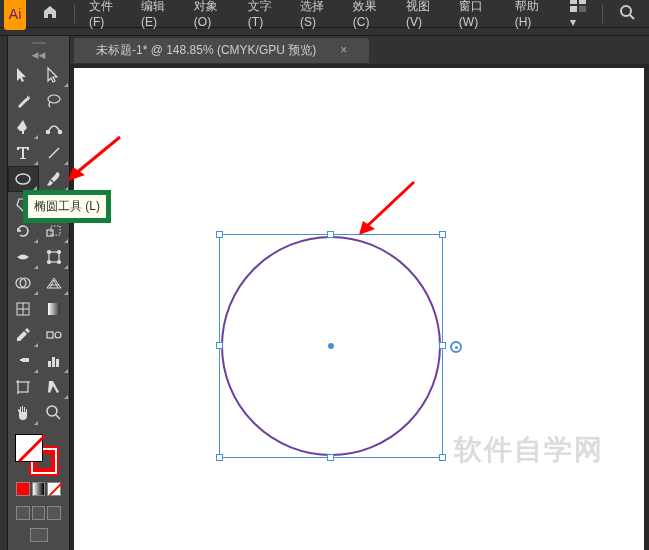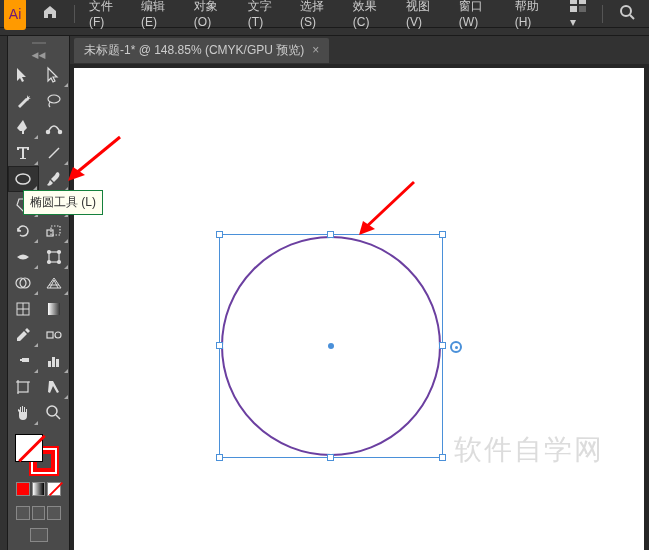--- a/index.html
+++ b/index.html
@@ -43,44 +43,44 @@
 .sw-mode.grad { background: linear-gradient(to right, #fff, #000); }
 .sw-mode.none { background: #fff; position: relative; }
 .sw-mode.none::after { content: ""; position: absolute; left: -1px; top: 5px; width: 18px; height: 2px; background: #ff0000; transform: rotate(-45deg); }
 .draw-modes { display: flex; gap: 2px; padding: 4px; margin-top: 4px; }
 .dm { width: 16px; height: 14px; border: 1px solid #888; background: #555; }
 .screen-modes { display: flex; gap: 2px; padding: 4px; justify-content: center; }
 .sm { width: 18px; height: 14px; border: 1px solid #888; background: #555; }
 
 .workspace { flex: 1; background: #262626; display: flex; flex-direction: column; }
 .doc-tabs { height: 28px; background: #323232; display: flex; align-items: center; padding: 0 4px; }
-.doc-tab { background: #4a4a4a; padding: 4px 10px; display: flex; align-items: center; gap: 8px; border-radius: 2px 2px 0 0; }
+.doc-tab { background: #4a4a4a; padding: 4px 22px; display: flex; align-items: center; gap: 24px; border-radius: 2px 2px 0 0; }
 .doc-tab .x { color: #aaa; cursor: pointer; }
 .canvas-area { flex: 1; background: #262626; position: relative; }
 .artboard { position: absolute; left: 4px; top: 4px; width: 570px; height: 486px; background: #fff; }
 
 .circle-shape { position: absolute; left: 147px; top: 168px; width: 220px; height: 220px; border: 2px solid #6b3fa0; border-radius: 50%; }
 .bbox { position: absolute; left: 145px; top: 166px; width: 224px; height: 224px; border: 1px solid #4a90d9; }
 .handle { position: absolute; width: 7px; height: 7px; background: #fff; border: 1px solid #4a90d9; }
 .h-tl { left: -4px; top: -4px; } .h-tc { left: calc(50% - 4px); top: -4px; } .h-tr { right: -4px; top: -4px; }
 .h-ml { left: -4px; top: calc(50% - 4px); } .h-mr { right: -4px; top: calc(50% - 4px); }
 .h-bl { left: -4px; bottom: -4px; } .h-bc { left: calc(50% - 4px); bottom: -4px; } .h-br { right: -4px; bottom: -4px; }
 .center-pt { position: absolute; left: 254px; top: 275px; width: 6px; height: 6px; background: #4a90d9; border-radius: 50%; }
 .live-widget { position: absolute; left: 376px; top: 273px; width: 12px; height: 12px; border: 2px solid #4a90d9; border-radius: 50%; display: flex; align-items: center; justify-content: center; }
 .live-widget::after { content: ""; width: 3px; height: 3px; background: #4a90d9; border-radius: 50%; }
 
 .arrow { position: absolute; }
 .arrow.a1 { left: 60px; top: 129px; }
 .arrow.a2 { left: 275px; top: 109px; }
 .arrow svg { width: 70px; height: 60px; }
 
-.tooltip { position: absolute; left: 23px; top: 190px; background: #fffff0; border: 1px solid #15803d; padding: 3px 6px; color: #333; font-size: 12px; z-index: 100; }
+.tooltip { position: absolute; left: 23px; top: 190px; background: #fffff0; border: 5px solid #15803d; padding: 3px 6px; color: #333; font-size: 12px; z-index: 100; }
 
 .watermark { position: absolute; right: 40px; bottom: 85px; text-align: center; color: #dcdcdc; }
-.watermark .wm1 { font-size: 28px; font-weight: normal; letter-spacing: 2px; }
+.watermark .wm1 { font-size: 28px; font-weight: bold; letter-spacing: 2px; }
 .watermark .wm2 { font-size: 12px; letter-spacing: 3px; color: #e0e0e0; }
 </style>
 </head>
 <body>
 
 <div class="topbar">
   <div class="ai-logo">Ai</div>
   <div class="home-icon">
     <svg width="16" height="16" viewBox="0 0 16 16" fill="#ccc">
         <path d="M8 2 L2 7 L2 14 L6 14 L6 10 L10 10 L10 14 L14 14 L14 7 Z"></path>

